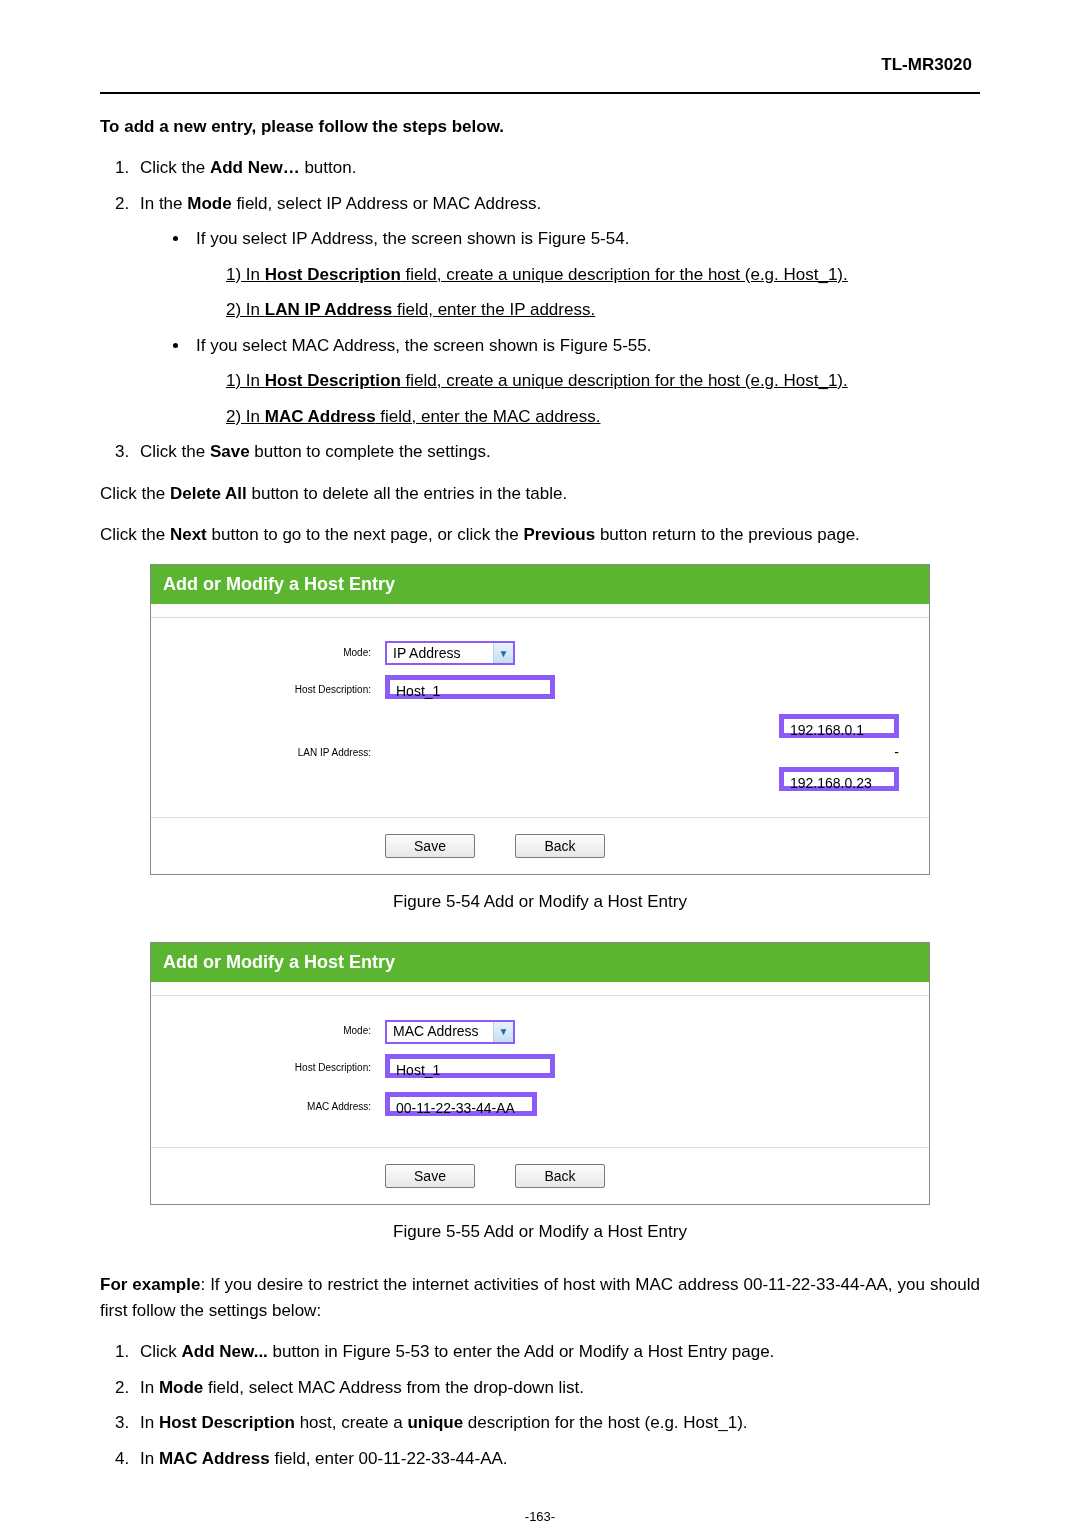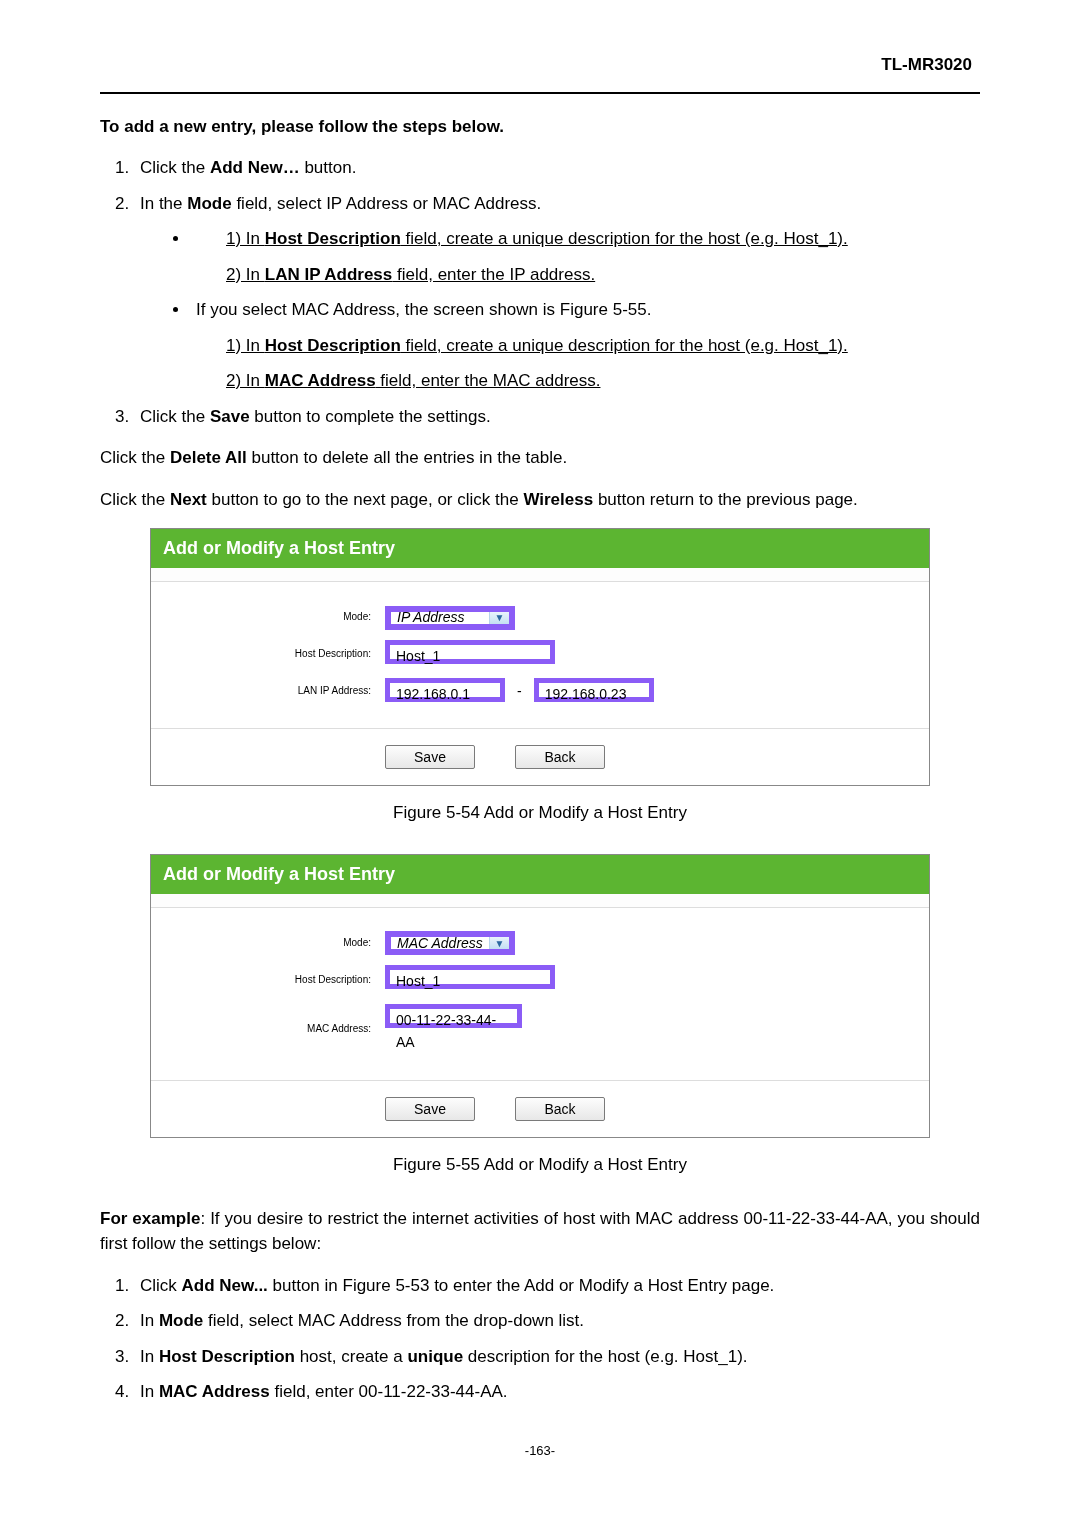--- a/index.html
+++ b/index.html
@@ -100,26 +100,25 @@
       align-items: center;
     }
     .form-label {
       text-align: right;
       font-size: 10px;
       color: #000;
     }
     .select-box {
       display: inline-flex;
       align-items: center;
-      border: 6px solid #8b5cf6;
+      border: 2px solid #8b5cf6;
       background: #fff;
       font-size: 14px;
       height: 24px;
       width: 130px;
-      font-style: italic;
     }
     .select-text {
       flex: 1;
       padding: 0 6px;
     }
     .select-arrow {
       width: 20px;
       height: 100%;
       background: linear-gradient(#e9f3fb, #c4dff3);
       border-left: 1px solid #b8d4ec;
@@ -134,21 +133,22 @@
       border: 5px solid #8b5cf6;
       background: #fff;
       font-size: 14px;
       height: 24px;
       padding: 0 6px;
       line-height: 22px;
     }
     .ip-row {
       display: flex;
       align-items: flex-end;
-      gap: 12px;
+      gap: 4px;
+      flex-direction: column;
     }
     .ip-dash {
       font-size: 14px;
     }
     .panel-footer {
       border-top: 1px solid #ddd;
       padding: 16px 30px 16px 234px;
       display: flex;
       gap: 40px;
     }
@@ -185,20 +185,21 @@
 <p class="intro-bold">To add a new entry, please follow the steps below.</p>
 
 <ol class="outer">
   <li>
     <span>Click the </span><b>Add New…</b><span> button.</span>
   </li>
   <li>
     <span>In the </span><b>Mode</b><span> field, select IP Address or MAC Address.</span>
     <ul class="bullets">
       <li>
+        <span>If you select IP Address, the screen shown is Figure 5-54.</span>
         <ol class="inner">
           <li><span>1)  In </span><b>Host Description</b><span> field, create a unique description for the host (e.g. Host_1).</span></li>
           <li><span>2)  In </span><b>LAN IP Address</b><span> field, enter the IP address.</span></li>
         </ol>
       </li>
       <li>
         <span>If you select MAC Address, the screen shown is Figure 5-55.</span>
         <ol class="inner">
           <li><span>1)  In </span><b>Host Description</b><span> field, create a unique description for the host (e.g. Host_1).</span></li>
           <li><span>2)  In </span><b>MAC Address</b><span> field, enter the MAC address.</span></li>
@@ -209,21 +210,21 @@
   <li>
     <span>Click the </span><b>Save</b><span> button to complete the settings.</span>
   </li>
 </ol>
 
 <p class="para">
   <span>Click the </span><b>Delete All</b><span> button to delete all the entries in the table.</span>
 </p>
 
 <p class="para">
-  <span>Click the </span><b>Next</b><span> button to go to the next page, or click the </span><b>Wireless</b><span> button return to the previous page.</span>
+  <span>Click the </span><b>Next</b><span> button to go to the next page, or click the </span><b>Previous</b><span> button return to the previous page.</span>
 </p>
 
 <div class="figure-panel">
   <div class="panel-header">Add or Modify a Host Entry</div>
   <div class="panel-sep"></div>
   <div class="panel-body">
     <div class="form-label">Mode:</div>
     <div>
       <div class="select-box">
         <span class="select-text">IP Address</span>
@@ -253,21 +254,21 @@
     <div class="form-label">Mode:</div>
     <div>
       <div class="select-box">
         <span class="select-text">MAC Address</span>
         <span class="select-arrow">▼</span>
       </div>
     </div>
     <div class="form-label">Host Description:</div>
     <div><span class="text-input" style="width:170px">Host_1</span></div>
     <div class="form-label">MAC Address:</div>
-    <div><span class="text-input" style="width:137px">00-11-22-33-44-AA</span></div>
+    <div><span class="text-input" style="width:152px">00-11-22-33-44-AA</span></div>
   </div>
   <div class="panel-footer">
     <div class="btn">Save</div>
     <div class="btn">Back</div>
   </div>
 </div>
 <p class="figure-caption">Figure 5-55    Add or Modify a Host Entry</p>
 
 <p class="para justify">
   <b>For example</b><span>: If you desire to restrict the internet activities of host with MAC address 00-11-22-33-44-AA, you should first follow the settings below:</span>

